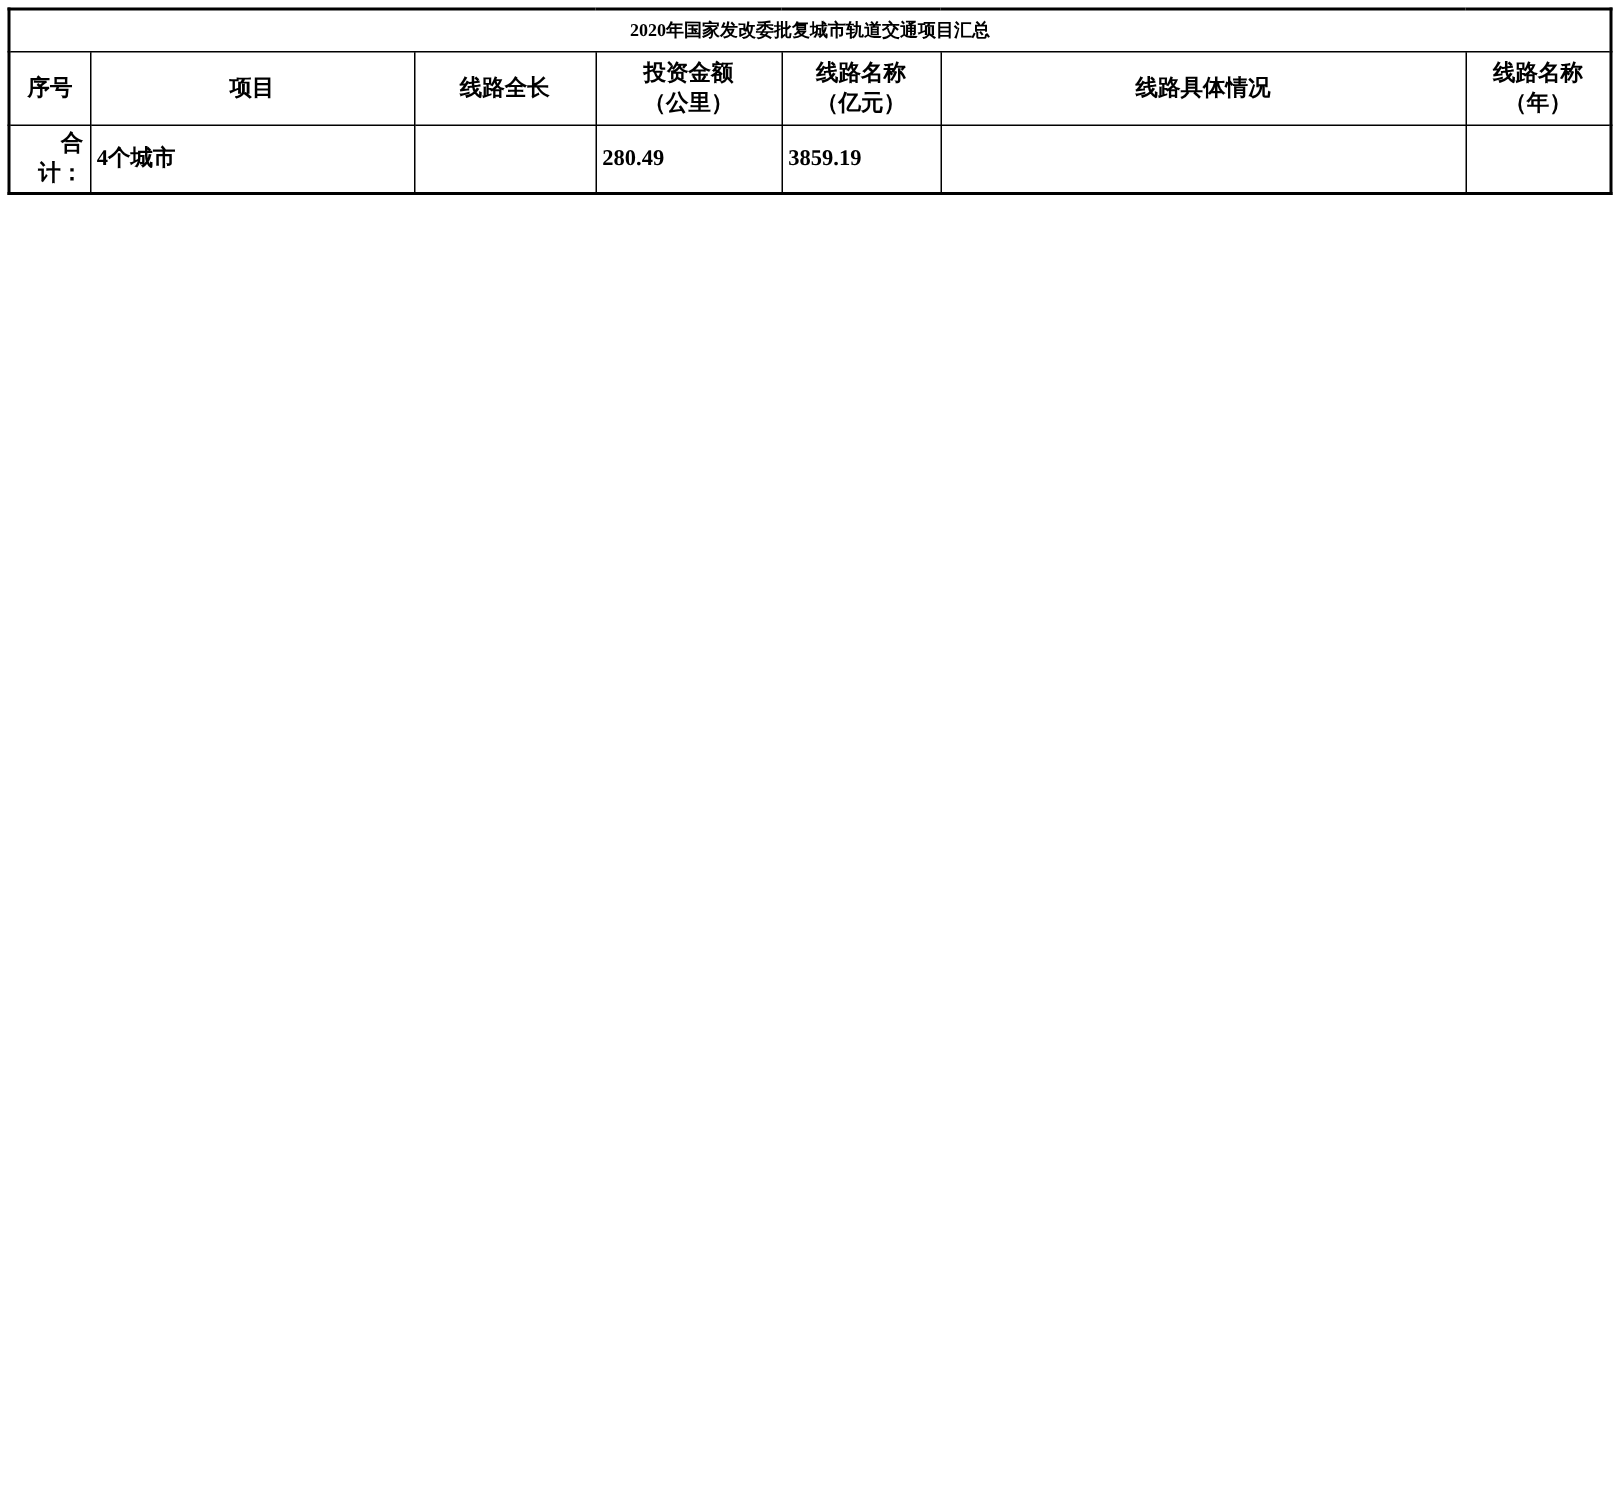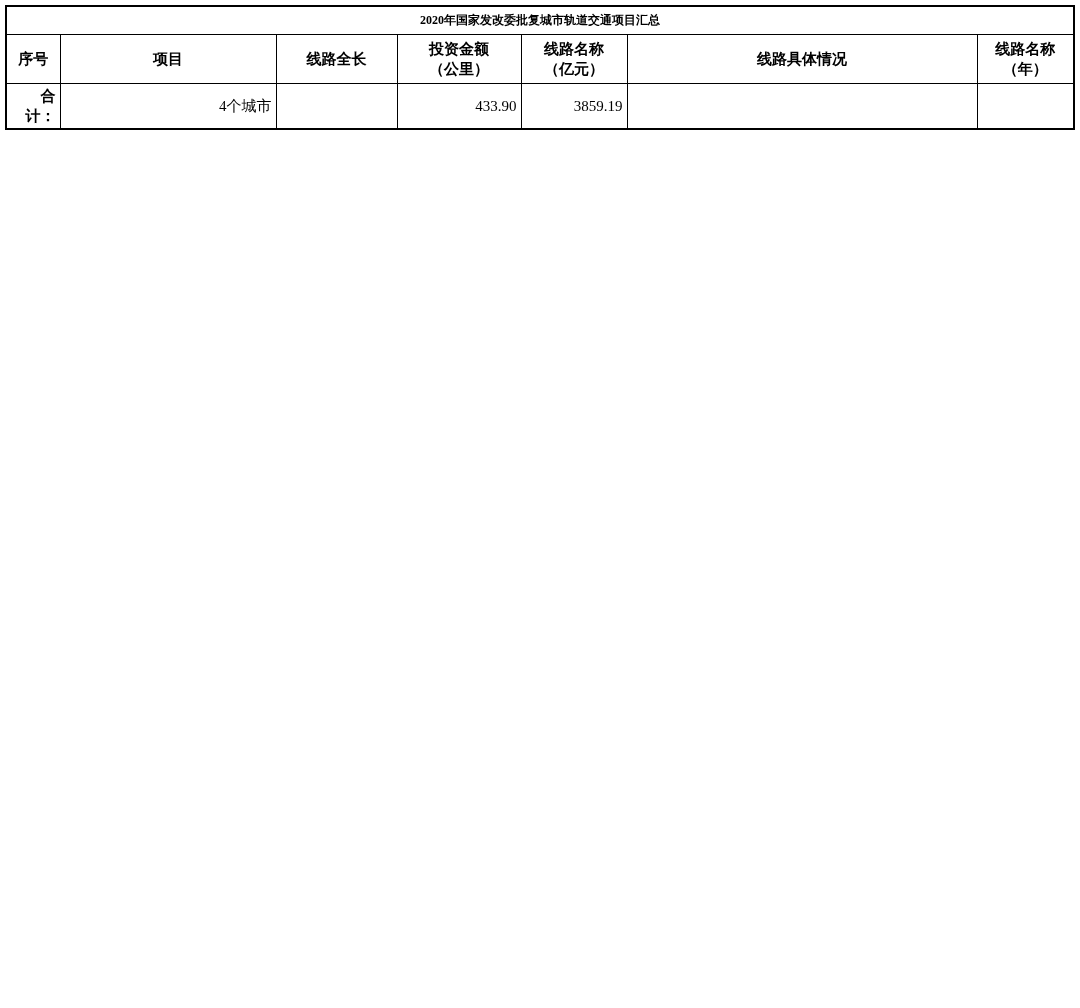--- a/index.html
+++ b/index.html
@@ -32,21 +32,21 @@
     padding:3px 0;
     line-height:21px;
   }
   th{
     text-align:center;
     font-weight:bold;
     white-space:pre-line;
     padding:4px 2px;
   }
   .total-label{text-align:right;font-weight:bold;padding-left:4px;}
-  .total-center{text-align:right;font-weight:normal;}
+  .total-center{text-align:left;font-weight:bold;}
 </style>
 </head>
 <body>
 
 <div class="page">
   <table>
     <colgroup>
       <col style="width:54px">
       <col style="width:216px">
       <col style="width:121px">
@@ -73,20 +73,20 @@
       </tr>
     </thead>
     <tbody id="table-body">
       
     </tbody>
     <tfoot>
       <tr>
         <td class="total-label">合计：</td>
         <td class="total-center">4个城市</td>
         <td></td>
-        <td class="total-center">433.90</td>
+        <td class="total-center">280.49</td>
         <td class="total-center">3859.19</td>
         <td></td>
         <td></td>
       </tr>
     </tfoot>
   </table>
 </div>
 
 </body></html>

